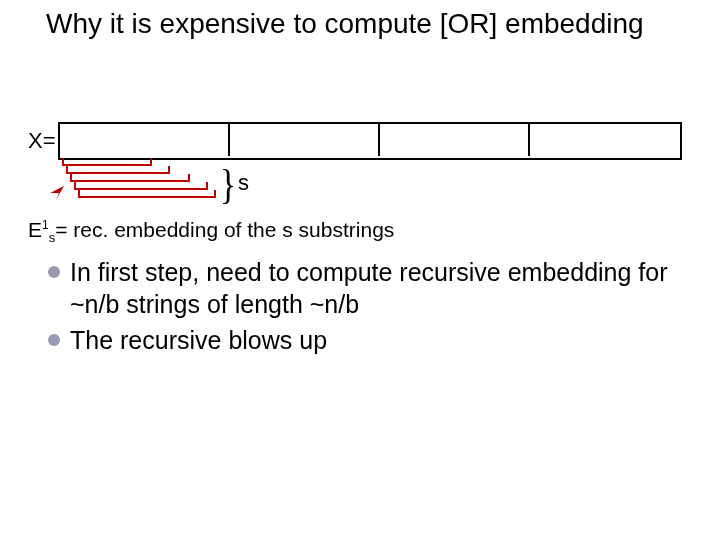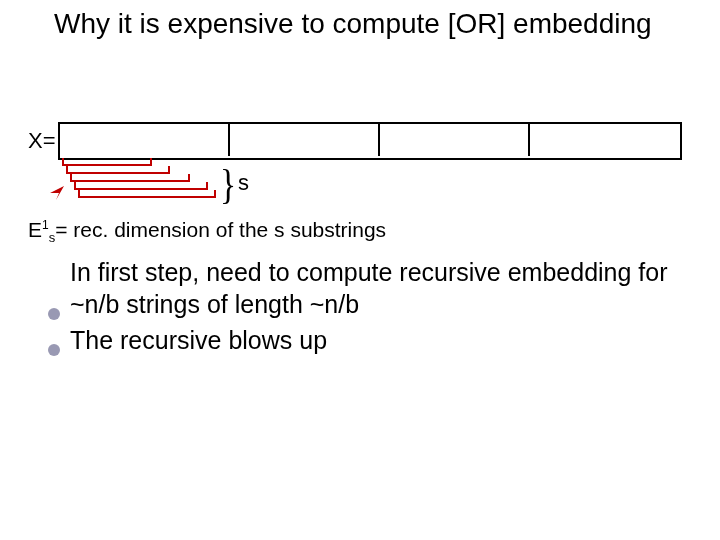--- a/index.html
+++ b/index.html
@@ -1,38 +1,38 @@
 <!DOCTYPE html>
 <html><head>
 <meta charset="utf-8">
 <style>
   html,body{margin:0;padding:0}
   body{width:720px;height:540px;background:#fff;font-family:Arial,Helvetica,sans-serif;color:#000;position:relative}
-  .slide{padding:8px 0 0 16px}
+  .slide{padding:8px 0 0 8px}
   .title{font-size:28px;line-height:1.15;margin:0 0 22px 38px;max-width:640px}
 
   .x-label{position:absolute;left:28px;top:128px;font-size:22px}
   .x-rect{position:absolute;left:58px;top:122px;width:620px;height:34px;border:2px solid #000;background:#fff}
   .x-div{position:absolute;top:122px;width:0;height:34px;border-left:2px solid #000}
   .xd1{left:228px}.xd2{left:378px}.xd3{left:528px}
 
   
   .rbr{position:absolute;border:2px solid #c00000;border-top:none}
   .rarrow{position:absolute;left:50px;top:186px;width:14px;height:14px}
 
   
   .brace{position:absolute;left:218px;top:160px;font-size:42px;font-family:'Times New Roman',serif;color:#000;transform:scaleX(0.8)}
   .s-label{position:absolute;left:238px;top:170px;font-size:22px}
 
   .e1s{position:absolute;left:28px;top:218px;font-size:21px}
   .e1s sup{font-size:12px;vertical-align:super}
   .e1s sub{font-size:13px;vertical-align:sub}
 
   .bullets{position:absolute;left:48px;top:256px;font-size:25px;line-height:1.28;right:30px}
-  .bi{display:flex;align-items:flex-end;margin-bottom:4px}
+  .bi{display:flex;align-items:flex-start;margin-bottom:4px}
   .dot{width:12px;height:12px;border-radius:50%;background:#9999b3;margin:10px 10px 0 0;flex:0 0 12px}
   .bt{flex:1}
 </style>
 </head>
 <body>
 
 <div class="slide">
   <div class="title">Why it is expensive to compute [OR] embedding</div>
 </div>
 
@@ -49,21 +49,21 @@
 <div class="rbr" style="left:78px;top:190px;width:134px;height:6px"></div>
 
 <svg class="rarrow" viewBox="0 0 14 14">
   <polygon points="14,0 0,7 9,7 6,14 14,0" fill="#c00000"></polygon>
 </svg>
 
 <div class="brace">}</div>
 <div class="s-label">s</div>
 
 <div class="e1s">
-  <span>E</span><sup>1</sup><sub>s</sub><span>= rec. dimension of the s substrings</span>
+  <span>E</span><sup>1</sup><sub>s</sub><span>= rec. embedding of the s substrings</span>
 </div>
 
 <div class="bullets">
   <div class="bi">
     <div class="dot"></div>
     <div class="bt">In first step, need to compute recursive embedding for ~n/b strings of length ~n/b</div>
   </div>
   <div class="bi">
     <div class="dot"></div>
     <div class="bt">The recursive blows up</div>

